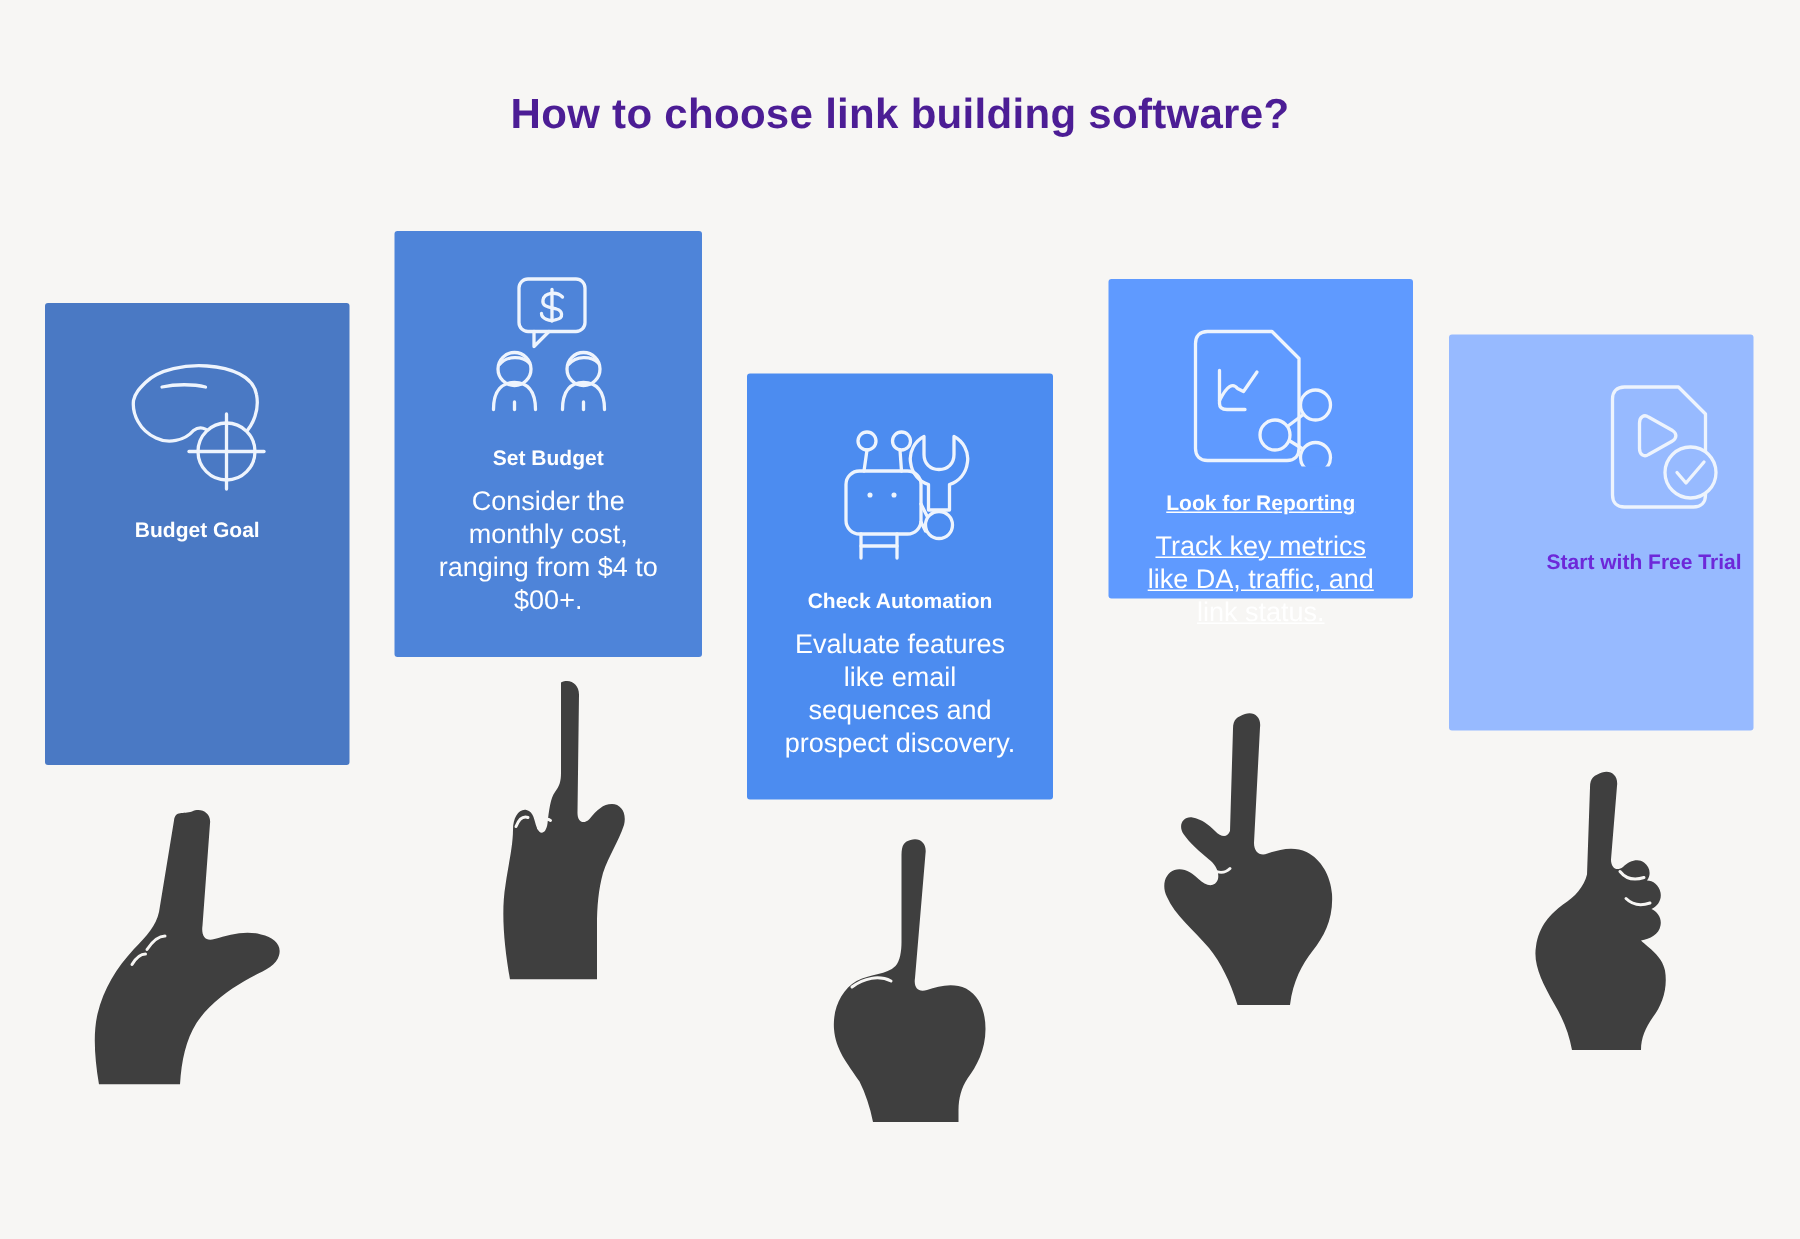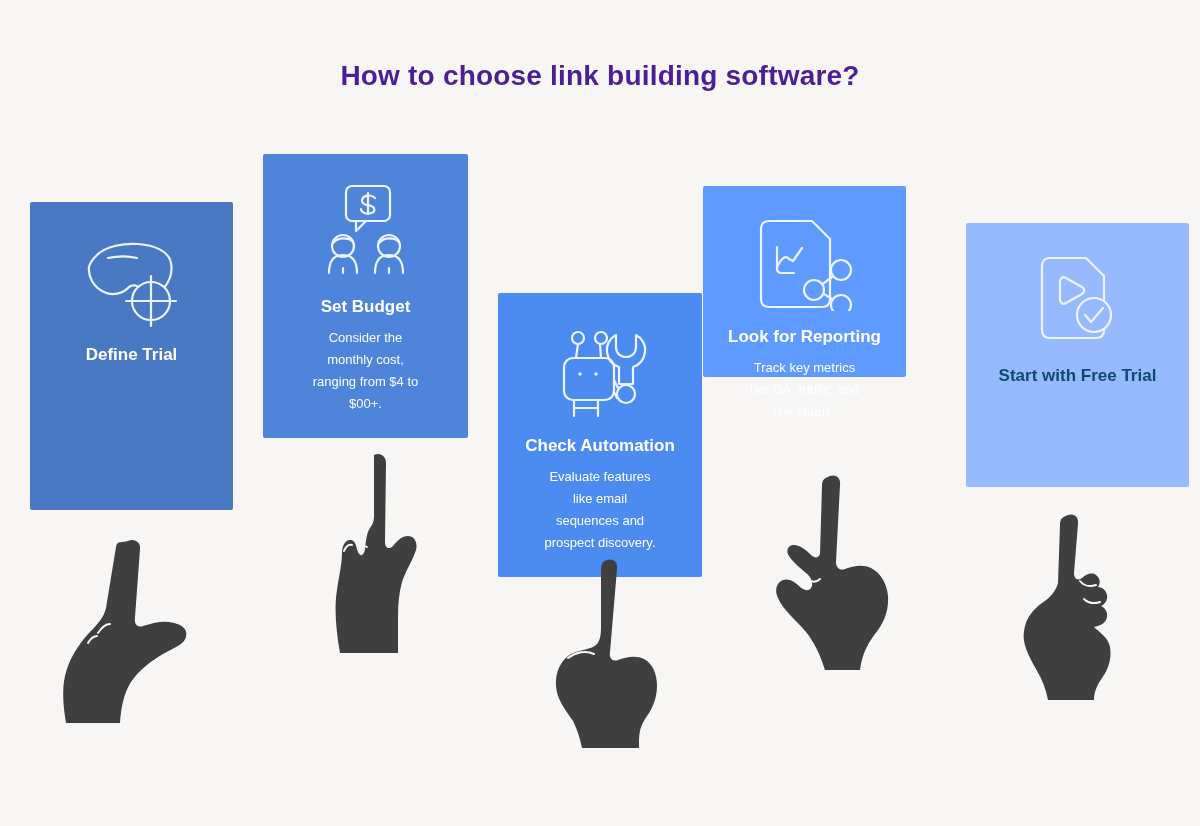--- a/index.html
+++ b/index.html
@@ -10,22 +10,22 @@
   .title {
     position:absolute; top:60px; left:0; right:0; margin:0;
     text-align:center; font-size:28px; font-weight:bold; letter-spacing:.2px;
   }
   .card {
     position:absolute; box-sizing:border-box; border-radius:2px;
     display:flex; flex-direction:column; align-items:center;
     text-align:center; color:#fff; padding:0 8px;
   }
   .icon-box { height:98px; margin-top:29px; display:flex; align-items:flex-start; justify-content:center; }
-  .card h2 { font-size:17px; font-weight:bold; margin:16px 0 0; }
-  .card p  { font-size:13px; line-height:22px; margin:10px 0 0; white-space:pre-line; }
+  .card h2 { font-size:14px; font-weight:bold; margin:16px 0 0; }
+  .card p  { font-size:18px; line-height:22px; margin:10px 0 0; white-space:pre-line; }
   .hand { position:absolute; }
   .icon g { fill:none; stroke-width:2.2; stroke-linecap:round; stroke-linejoin:round; }
   .hand-line { fill:none; stroke-width:2; stroke-linecap:round; }
 </style>
 </head>
 <body style="background: rgb(247, 246, 244);">
 
 <div class="canvas">
 
   <h1 class="title" style="color: #4c1d95;">How to choose link building software?</h1>
@@ -35,21 +35,21 @@
       <svg class="icon" width="112" height="98" viewBox="0 0 112 98">
         <g stroke="#eef4fd">
           <path d="M21,24 C30,15 48,12 62,13 C78,14 93,20 95,32 C97,42 93,52 87,58 C81,65 70,66 65,59 C62,54 57,53 53,56 C47,63 36,65 28,61 C17,56 12,45 13,36 C14,31 17,28 21,24 Z"></path>
           <path d="M32,27 C41,25 53,25 61,27"></path>
           <circle class="card-fill" cx="75" cy="70" r="19" fill="#4a79c4"></circle>
           <line x1="75" y1="45" x2="75" y2="95"></line>
           <line x1="50" y1="70" x2="100" y2="70"></line>
         </g>
       </svg>
     </div>
-    <h2>Define Trial</h2>
+    <h2>Budget Goal</h2>
   </section>
 
   <section class="card" style="left: 263px; top: 154px; width: 205px; height: 284px; background: rgb(78, 132, 217); color: rgb(255, 255, 255);">
     <div class="icon-box">
       <svg class="icon" width="100" height="98" viewBox="0 0 100 98">
         <g stroke="#eef4fd">
           <rect x="30" y="3" width="44" height="35" rx="6"></rect>
           <path d="M40,38 L40,48 L50,38"></path>
           <line x1="52" y1="10" x2="52" y2="31"></line>
           <path d="M59,15 C55,11 47,12 46,17 C45,22 52,22 55,23 C59,24 60,29 55,30 C50,32 45,29 45,26"></path>
@@ -64,21 +64,21 @@
         </g>
       </svg>
     </div>
     <h2>Set Budget</h2>
     <p>Consider the
 monthly cost,
 ranging from $4 to
 $00+.</p>
   </section>
 
-  <section class="card" style="left: 498px; top: 249px; width: 204px; height: 284px; background: rgb(76, 140, 240); color: rgb(255, 255, 255); margin-top: 44px;">
+  <section class="card" style="left: 498px; top: 249px; width: 204px; height: 284px; background: rgb(76, 140, 240); color: rgb(255, 255, 255);">
     <div class="icon-box">
       <svg class="icon" width="105" height="98" viewBox="0 0 105 98">
         <g stroke="#eef4fd">
           <line x1="30" y1="22" x2="28" y2="36"></line>
             <circle cx="30" cy="16" r="6"></circle>
           <line x1="52" y1="22" x2="53" y2="36"></line>
             <circle cx="53" cy="16" r="6"></circle>
           <rect x="16" y="36" width="50" height="42" rx="9"></rect>
           <circle cx="32" cy="52" r="1.7" fill="#eef4fd" stroke="none"></circle>
           <circle cx="48" cy="52" r="1.7" fill="#eef4fd" stroke="none"></circle>
@@ -92,42 +92,42 @@
         </g>
       </svg>
     </div>
     <h2>Check Automation</h2>
     <p>Evaluate features
 like email
 sequences and
 prospect discovery.</p>
   </section>
 
-  <section class="card" style="left: 703px; top: 186px; width: 203px; height: 191px; background: rgb(95, 154, 255); color: rgb(255, 255, 255);">
+  <section class="card" style="left: 739px; top: 186px; width: 203px; height: 213px; background: rgb(95, 154, 255); color: rgb(255, 255, 255); text-decoration: underline;">
     <div class="icon-box">
       <svg class="icon" width="105" height="96" viewBox="0 0 105 96">
         <g stroke="#eef4fd">
           <path d="M9,84 L9,14 C9,9 12,6 17,6 L60,6 L78,24 L78,84 C78,89 75,92 70,92 L17,92 C12,92 9,89 9,84 Z"></path>
           <path d="M25,32 L25,54 C25,57 27,58 30,58 L42,58"></path>
           <path d="M25,52 C30,42 34,40 37,44 L41,46 L50,33"></path>
           <line x1="64" y1="74" x2="88" y2="56"></line>
           <line x1="64" y1="74" x2="88" y2="89"></line>
           <circle class="card-fill" cx="62" cy="75" r="10" fill="#5f9aff"></circle>
           <circle class="card-fill" cx="89" cy="55" r="10" fill="#5f9aff"></circle>
           <circle class="card-fill" cx="89" cy="90" r="10" fill="#5f9aff"></circle>
         </g>
       </svg>
     </div>
     <h2>Look for Reporting</h2>
     <p>Track key metrics
 like DA, traffic, and
 link status.</p>
   </section>
 
-  <section class="card" style="left: 966px; top: 223px; width: 223px; height: 264px; background: rgb(151, 186, 255); color: #0c4a6e;">
+  <section class="card" style="left: 966px; top: 223px; width: 203px; height: 264px; background: rgb(151, 186, 255); color: #6d28d9; align-items: flex-end;">
     <div class="icon-box">
       <svg class="icon" width="100" height="96" viewBox="0 0 100 96">
         <g stroke="#eef4fd">
           <path d="M14,78 L14,14 C14,9 17,6 22,6 L58,6 L76,24 L76,78 C76,83 73,86 68,86 L22,86 C17,86 14,83 14,78 Z"></path>
           <path d="M32,30 C32,26 35,24 38,26 L54,35 C57,37 57,40 54,42 L38,51 C35,53 32,51 32,47 Z"></path>
           <circle class="card-fill" cx="66" cy="63" r="17" fill="#97baff"></circle>
           <path d="M57,63 L63,70 L75,56"></path>
         </g>
       </svg>
     </div>

